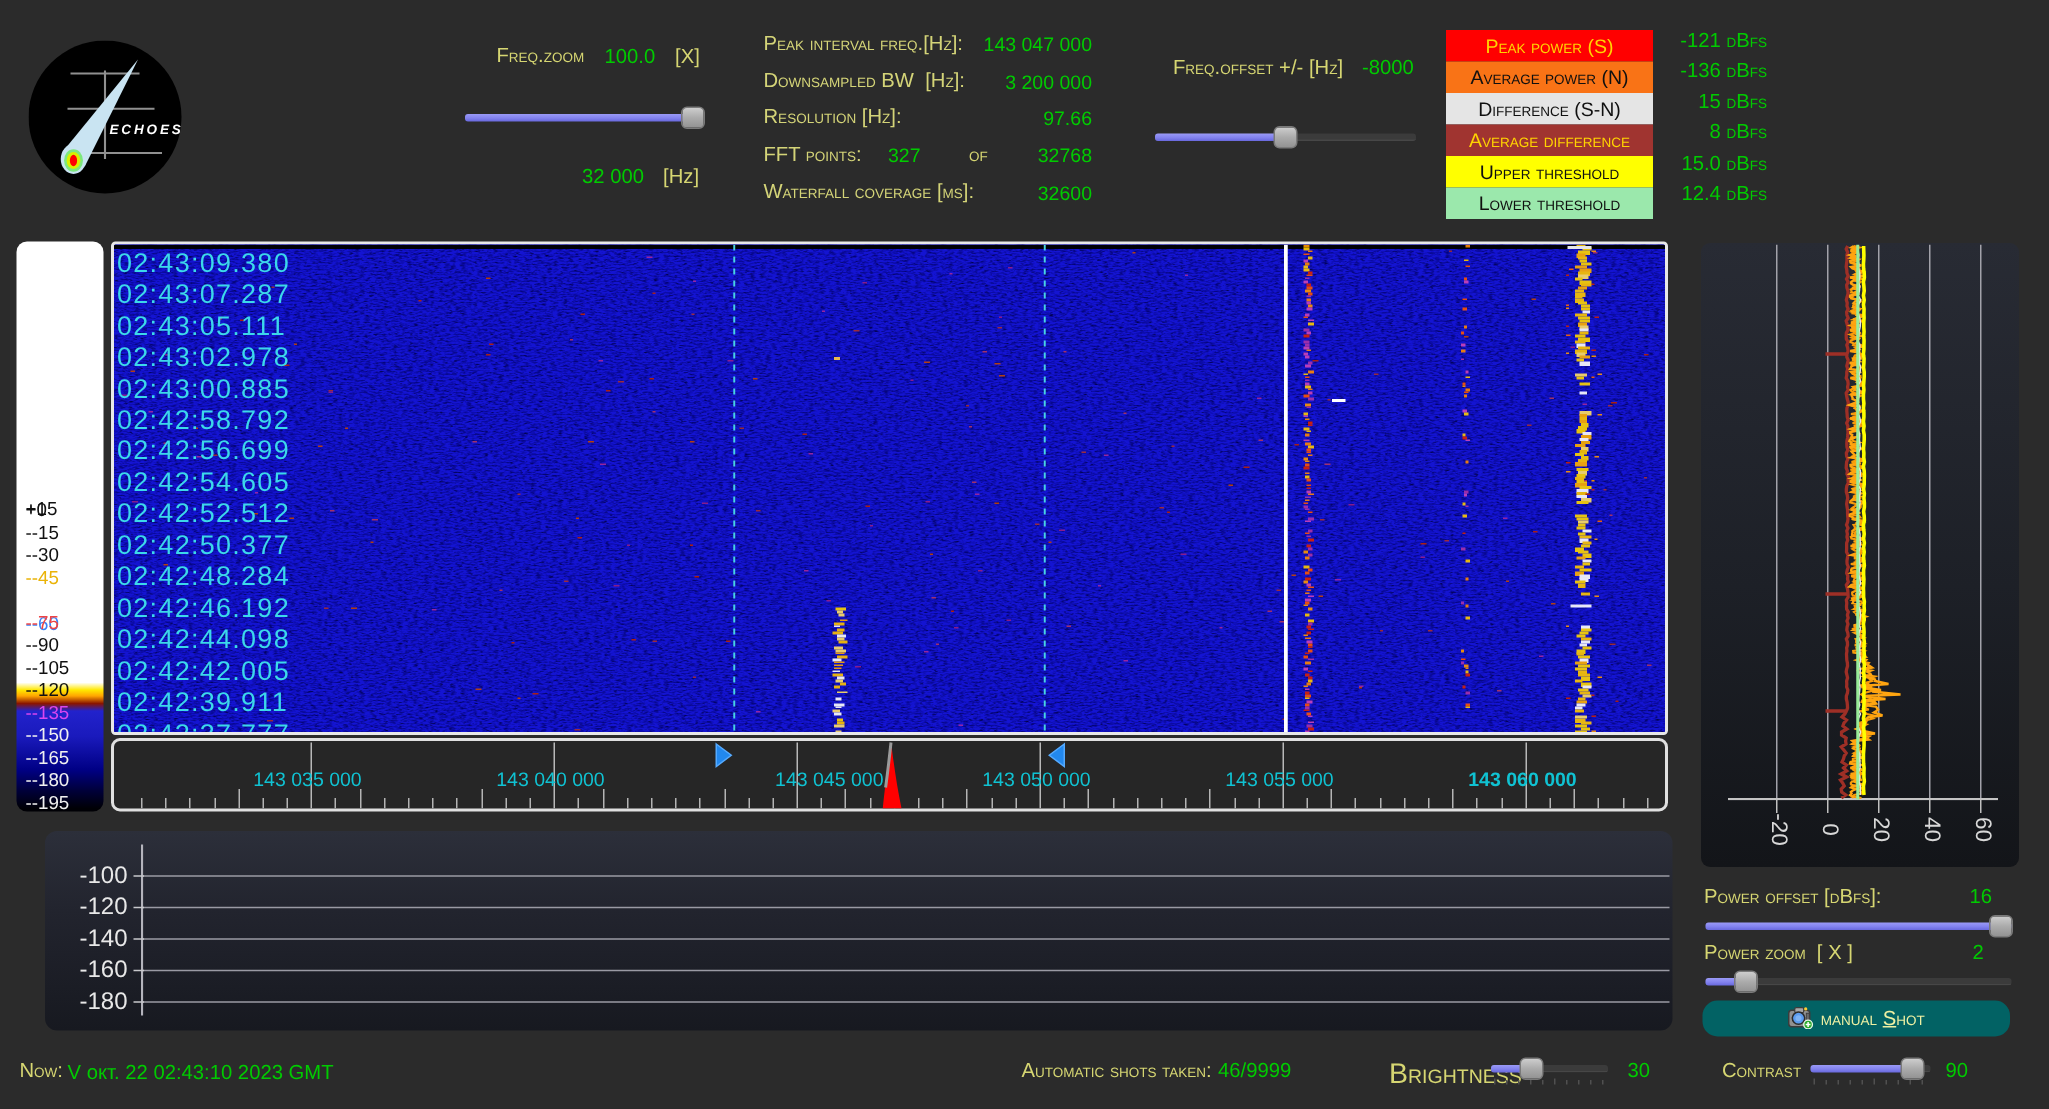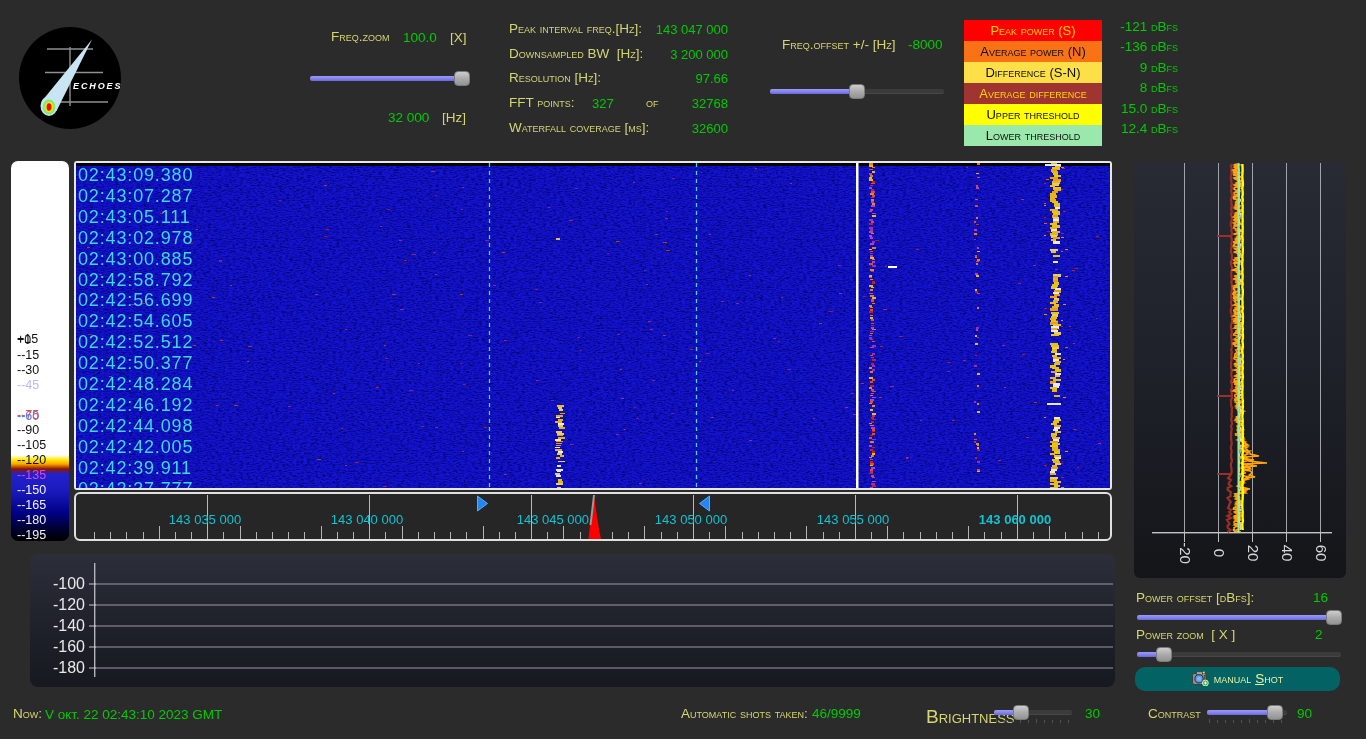--- a/index.html
+++ b/index.html
@@ -65,40 +65,40 @@
 <div class="statv" style="left:608px;top:121px">32600</div>
 
 <div class="abs sc khaki" style="left:782px;top:37px;font-size:13.5px">Freq.offset +/- [Hz]</div>
 <div class="abs grn" style="left:908px;top:37px;font-size:13.5px">-8000</div>
 <div class="track2" style="left:770px;top:89px;width:174px"></div>
 <div class="track" style="left:770px;top:89px;width:87px"></div>
 <div class="handle" style="left:849px;top:84px"></div>
 
 <div class="btn" style="top:20px;background:#ff0000;color:#ffd400">Peak power (S)</div>
 <div class="btn" style="top:41px;background:#f97316;color:#101010">Average power (N)</div>
-<div class="btn" style="top:62px;background:#fde047;color:#101010">Difference (S-N)</div>
+<div class="btn" style="top:62px;background:#e5e5e5;color:#101010">Difference (S-N)</div>
 <div class="btn" style="top:83px;background:#a03430;color:#ffd400">Average difference</div>
 <div class="btn" style="top:104px;background:#ffff00;color:#101010">Upper threshold</div>
 <div class="btn" style="top:125px;background:#9be8ac;color:#101010">Lower threshold</div>
 
 <div class="dbv" style="left:1108px;top:19px">-121 dBfs</div>
 <div class="dbv" style="left:1108px;top:39px">-136 dBfs</div>
-<div class="dbv" style="left:1108px;top:60px">9 dBfs</div>
+<div class="dbv" style="left:1108px;top:60px">15 dBfs</div>
 <div class="dbv" style="left:1108px;top:80px">8 dBfs</div>
 <div class="dbv" style="left:1108px;top:101px">15.0 dBfs</div>
 <div class="dbv" style="left:1108px;top:121px">12.4 dBfs</div>
 
 <div class="abs" style="left:11px;top:161px;width:58px;height:380px;border-radius:7px;
   background:linear-gradient(180deg,#ffffff 0,#ffffff 294px,#ffe800 299px,#ffa500 303px,
   #8b1500 308px,#2222cc 313px,#1a1abc 330px,#000085 352px,#00003a 366px,#000005 378px);"></div>
 <div class="cbl" style="top:332px;color:#111111">+15</div>
 <div class="cbl" style="top:333px;color:#111111">+0</div>
 <div class="cbl" style="top:348px;color:#111111">--15</div>
 <div class="cbl" style="top:363px;color:#111111">--30</div>
-<div class="cbl" style="top:378px;color:#c4b5fd">--45</div>
+<div class="cbl" style="top:378px;color:#eab308">--45</div>
 <div class="cbl" style="top:409px;color:#3b82f6">--60</div>
 <div class="cbl" style="top:408px;color:#ef4444">--75</div>
 <div class="cbl" style="top:423px;color:#111111">--90</div>
 <div class="cbl" style="top:438px;color:#111111">--105</div>
 <div class="cbl" style="top:453px;color:#111111">--120</div>
 <div class="cbl" style="top:468px;color:#d946ef">--135</div>
 <div class="cbl" style="top:483px;color:#f0f0f0">--150</div>
 <div class="cbl" style="top:498px;color:#f0f0f0">--165</div>
 <div class="cbl" style="top:513px;color:#f0f0f0">--180</div>
 <div class="cbl" style="top:528px;color:#f0f0f0">--195</div>

